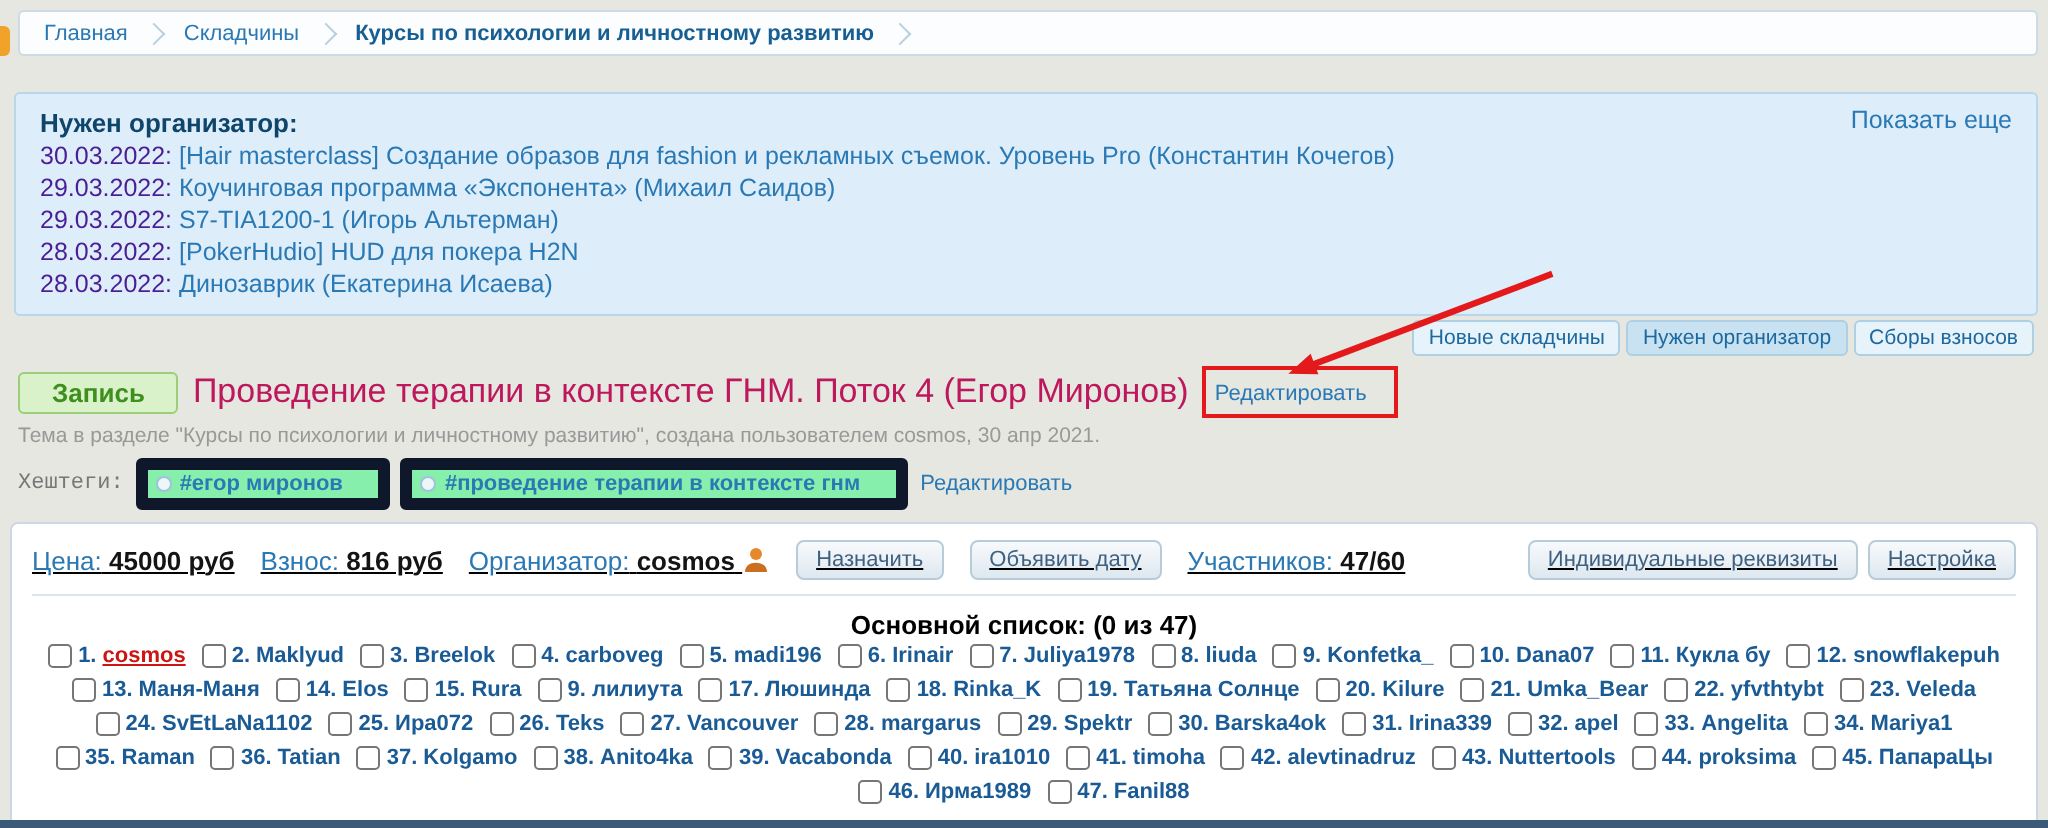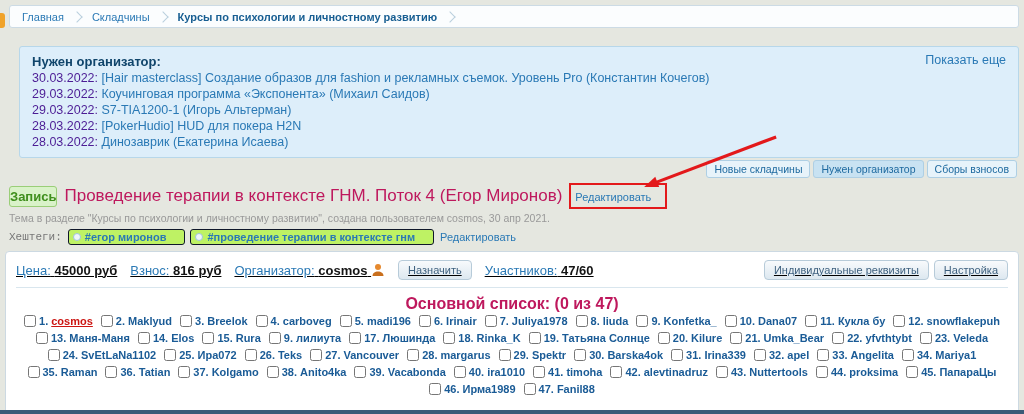--- a/index.html
+++ b/index.html
@@ -9,66 +9,66 @@
   
   .site-sliver{position:absolute;left:0;top:8px;width:5px;height:15px;background:#f0a229;border-radius:0 3px 3px 0;}
   .crumbs{margin:5px 5px 18px 9px;height:21px;display:flex;align-items:center;background:#fbfdfe;
           border:1px solid #ccdbe5;border-radius:3px;padding:0 10px;font-size:11px;}
   .crumb{color:#2a79b5;cursor:pointer;padding:0 2px;}
   .crumb.last{color:#175e92;font-weight:bold;}
   .crumb-sep{width:7px;height:7px;border-top:1px solid #b9cfdd;border-right:1px solid #b9cfdd;
              transform:rotate(45deg);margin:0 9px 0 7px;flex:0 0 auto;}
 
   
-  .orgbox{margin:6px 5px 0 19px;background:#ddeefa;border:1px solid #b7d7ea;border-radius:3px;
+  .orgbox{margin:6px 5px 0 7px;background:#ddeefa;border:1px solid #b7d7ea;border-radius:3px;
           padding:6px 12px 7px;position:relative;}
   .orgbox-title{color:#10456b;font-weight:bold;font-size:13px;line-height:17px;}
   .org-line{color:#2a79b5;font-size:12.5px;line-height:16px;}
   .org-line .org-date{color:#4c1d95;}
   .org-line .org-link{color:#2a79b5;cursor:pointer;}
   .show-more{position:absolute;right:12px;top:6px;color:#2a79b5;font-size:12.5px;cursor:pointer;}
 
   
   .tabs-row{display:flex;justify-content:flex-end;gap:3px;margin:2px 7px 0 0;}
   .ftab{font-size:10.5px;color:#1d699f;background:#e7f3fa;border:1px solid #aecfe4;border-radius:3px;
         padding:2px 7px;cursor:pointer;}
   .ftab.active{background:#c8e2f2;}
 
   
   .thread-head{margin:5px 0 0 9px;}
   .title-row{display:flex;align-items:center;gap:7px;}
   .status-badge{background:#d9f2c9;border:1px solid #9ace78;color:#3f8f1d;font-weight:bold;
-                font-size:13px;padding:2px 0;border-radius:3px;}
+                font-size:13px;padding:2px 16px;border-radius:3px;}
   .thread-title{font-size:17px;color:#be185d;}
   .edit-box{border:2px solid #e3191b;padding:2px 14px 2px 4px;display:inline-block;}
   .edit-link{color:#2a79b5;font-size:11px;cursor:pointer;}
   .subtitle{margin-top:3px;font-size:10.5px;color:#999;}
   .tags-row{margin-top:5px;display:flex;align-items:center;gap:6px;font-size:11px;}
   .tags-label{color:#777;font-family:Liberation Mono, monospace;}
-  .tag-pill{display:inline-flex;align-items:center;gap:4px;border:1px solid #0f172a;border-radius:3px;
-            background:#bef264;padding:1px 18px 1px 4px;color:#2a79b5;font-weight:bold;cursor:pointer;}
+  .tag-pill{display:inline-flex;align-items:center;gap:4px;border:6px solid #0f172a;border-radius:3px;
+            background:#86efac;padding:1px 18px 1px 4px;color:#2a79b5;font-weight:bold;cursor:pointer;}
   .tag-dot{width:6px;height:6px;border:1px solid #9fc4da;border-radius:50%;background:#eef6fb;}
   .tags-edit{color:#2a79b5;cursor:pointer;}
 
   
   .mainbox{margin:6px 5px 0 5px;background:#fff;border:1px solid #ccd9e2;border-radius:4px;
            padding:6px 10px 9px;}
   .info-row{display:flex;justify-content:space-between;align-items:center;padding:2px 0 7px;
             border-bottom:1px solid #d9e6ee;font-size:13px;text-decoration:underline;}
   .info-left{display:flex;align-items:center;gap:13px;flex-wrap:nowrap;}
   .ilabel{color:#2a79b5;}
   .ivalue{color:#141414;font-weight:bold;}
   .pair{white-space:nowrap;}
   .mini-btn{font-size:11px;color:#3f617f;background:linear-gradient(#f8fafc,#dde8f0);
             border:1px solid #b7cbd9;border-radius:4px;padding:3px 9px;cursor:pointer;white-space:nowrap;}
   .info-right{display:flex;gap:5px;}
   .person-icon{display:inline-block;vertical-align:-2px;}
 
   
-  .list-header{text-align:center;color:#be185d;font-weight:bold;font-size:16px;margin:7px 0 2px;}
+  .list-header{text-align:center;color:#000000;font-weight:bold;font-size:13px;margin:7px 0 2px;}
   .member-row{display:flex;flex-wrap:wrap;justify-content:center;column-gap:8px;row-gap:5px;margin-top:2px;}
   .member{display:inline-flex;align-items:center;gap:3px;cursor:pointer;white-space:nowrap;}
   .member input{width:12px;height:12px;margin:0;}
   .mnum,.mname{color:#1a5b96;font-weight:bold;font-size:11px;}
   .mname.red{color:#cc1512;text-decoration:underline;}
 
   .footer-bar{position:absolute;left:0;bottom:0;width:1024px;height:9px;background:#3a5a77;}
 
   .annotation-svg{position:absolute;left:0;top:0;width:1024px;height:414px;pointer-events:none;z-index:50;}
 </style>
@@ -134,20 +134,21 @@
       <div class="info-left">
         <span class="pair"><span class="ilabel">Цена:</span> <span class="ivalue">45000 руб</span></span>
         <span class="pair"><span class="ilabel">Взнос:</span> <span class="ivalue">816 руб</span></span>
         <span class="pair"><span class="ilabel">Организатор:</span> <span class="ivalue">cosmos</span>
           <svg class="person-icon" width="14" height="14" viewBox="0 0 14 14">
               <circle cx="7" cy="4" r="3" fill="#e6892e"></circle>
               <path d="M1.5 13c0-3 2.4-4.6 5.5-4.6S12.5 10 12.5 13z" fill="#c96f1d"></path>
             </svg>
         </span>
         <button class="mini-btn">Назначить</button>
+        <button class="mini-btn">Объявить дату</button>
         <span class="pair"><span class="ilabel">Участников:</span> <span class="ivalue">47/60</span></span>
       </div>
       <div class="info-right">
         <button class="mini-btn">Индивидуальные реквизиты</button>
         <button class="mini-btn">Настройка</button>
       </div>
     </div>
 
     <div class="list-header">Основной список: (0 из 47)</div>
     <div class="member-row" id="mainMembers">

